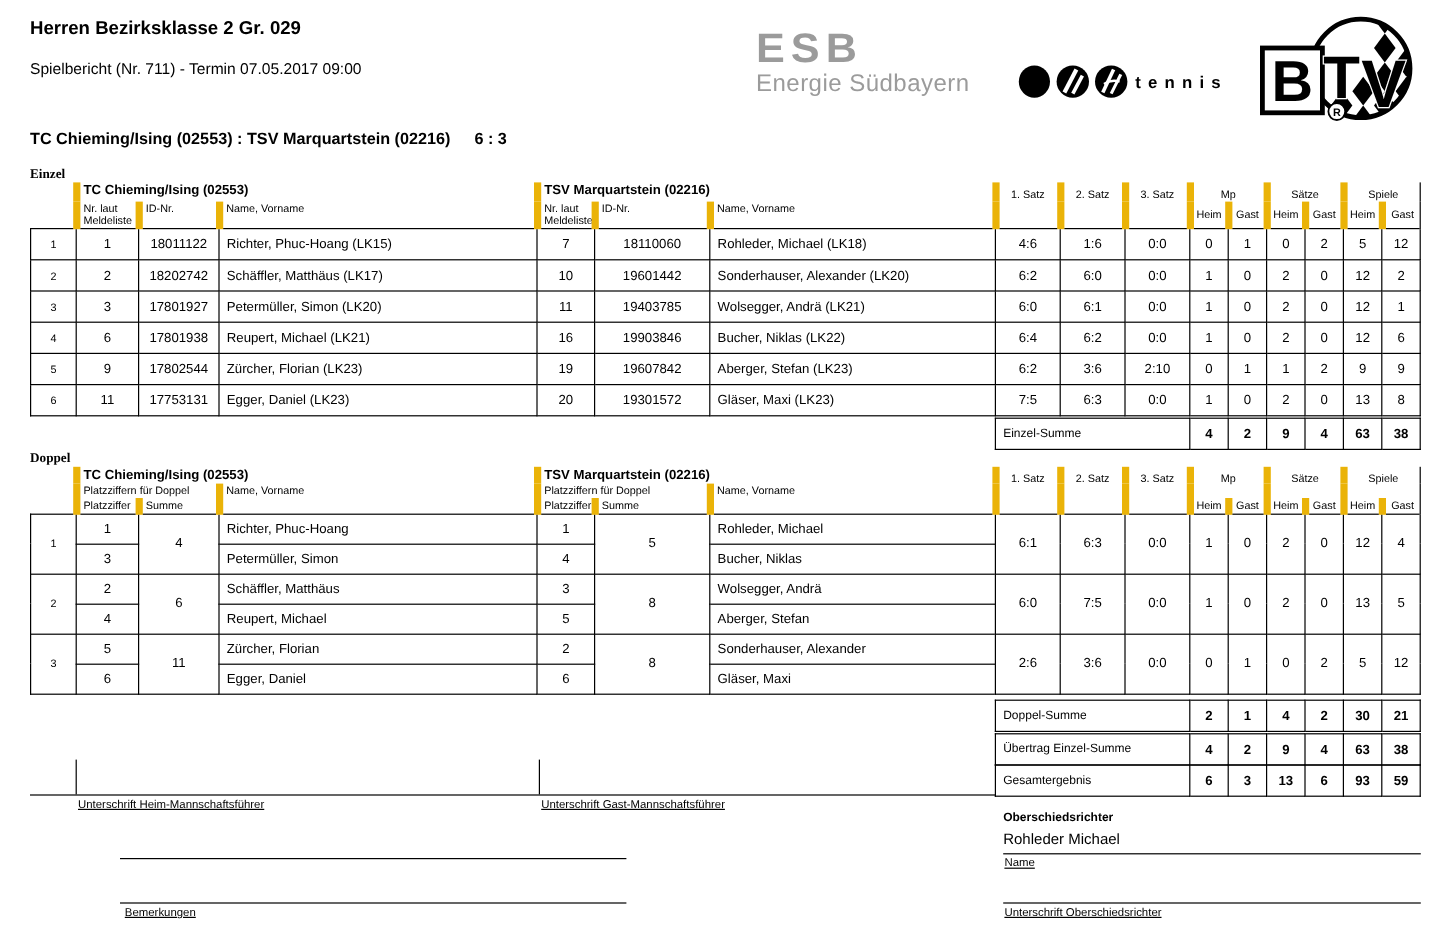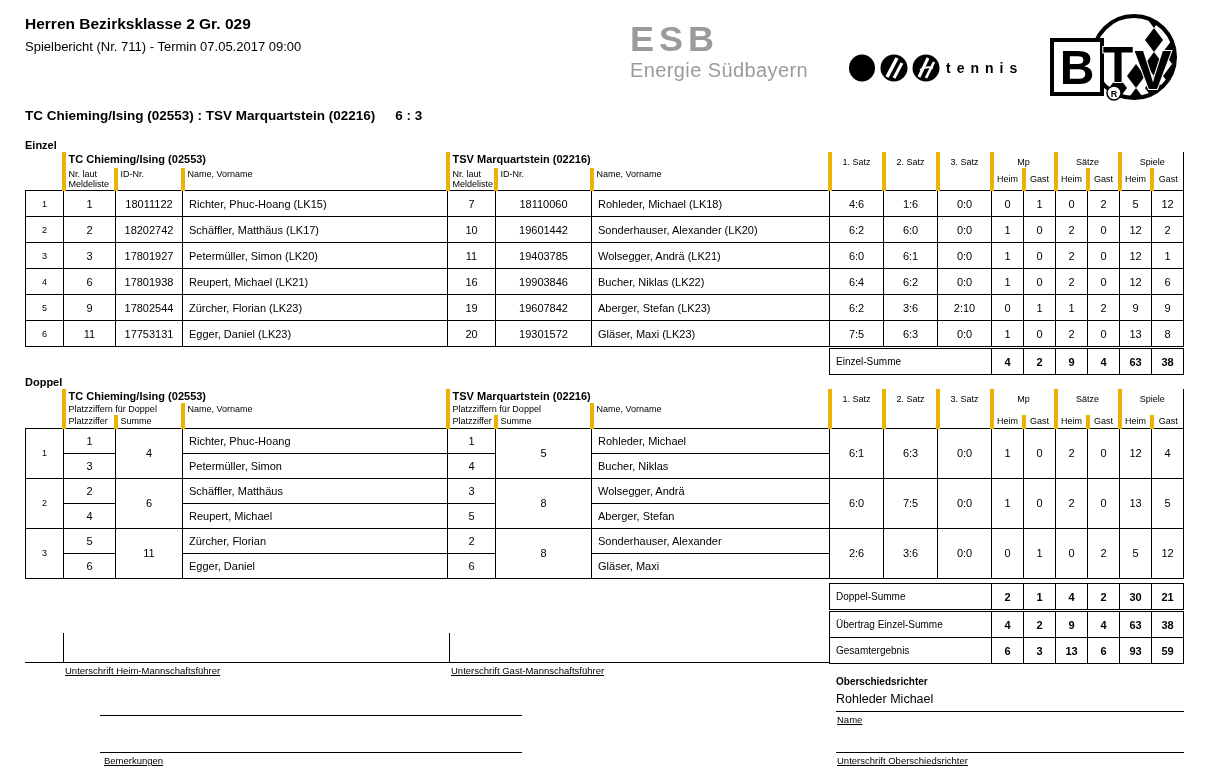--- a/index.html
+++ b/index.html
@@ -2,48 +2,48 @@
 <html><head>
 <meta charset="utf-8">
 <style>
   html,body { margin:0; padding:0; background:#fff; }
   .page { position:relative; width:1208px; height:774px; background:#fff;
           font-family:"Liberation Sans", sans-serif; color:#000; overflow:hidden; }
   .abs { position:absolute; }
 
   
   .title-block h1 { margin:0 0 13px 0; font-size:21px; line-height:1.05; }
-  .title-block h2 { margin:0 0 7px 0; font-size:15.5px; line-height:1.05; }
+  .title-block h2 { margin:0 0 18px 0; font-size:15.5px; line-height:1.05; }
   .title-block p  { margin:0; font-size:13px; font-weight:normal; }
   .match-line { font-size:13.5px; font-weight:bold;text-align:right; }
   .match-line .score { margin-left:20px; }
 
   
   .esb-logo { text-align:left; }
   .esb-text { font-size:36px; font-weight:bold; letter-spacing:5px; line-height:0.9;
               transform:scaleY(0.95); }
   .esb-sub  { font-size:20px; letter-spacing:0.4px; margin-top:3px; }
 
   
-  .sec-label { font-size:11px; font-weight:bold; }
+  .sec-label { font-size:11px; font-weight:bold;font-family:Liberation Serif, serif; }
 
   
   table { border-collapse:collapse; table-layout:fixed; }
   .score-table td { border:1px solid #000; text-align:center; font-size:11px; padding:0; overflow:hidden; }
   .score-table tbody tr.r26 { height:26px; }
   .score-table tbody tr.r25 { height:25px; }
   .score-table .name { text-align:left; padding-left:6px; }
   .score-table .rn { font-size:9px; }
   .score-table thead th { border:none; font-weight:normal; font-size:9px; text-align:left;
                           vertical-align:top; padding:1px 3px; overflow:hidden; }
   .score-table thead .club { font-size:11px; font-weight:bold; white-space:nowrap; }
   .score-table thead .satz-h { text-align:center; padding-top:5px; }
   .score-table thead .grp { text-align:center; padding-top:5px; }
   .score-table thead .hg { text-align:center; vertical-align:middle; padding:0; }
-  .score-table thead .bl { border-left:4px solid #eab308; }
+  .score-table thead .bl { border-left:6px solid #eab308; }
   .score-table thead .br { border-right:1px solid #000; }
   .rA { height:16px; } .rB { height:22px; }
   .dA { height:14px; } .dB { height:11px; } .dC { height:13px; }
 
   
   .sum-table { position:absolute; }
   .sum-table td { border:1px solid #000; height:25px; padding:0; overflow:hidden; }
   .sum-table .lbl { text-align:left; padding-left:6px; font-size:10px; }
   .sum-table .v { text-align:center; font-weight:bold; font-size:11px; }
   .sum-table.bold-label .lbl { font-weight:normal; }

